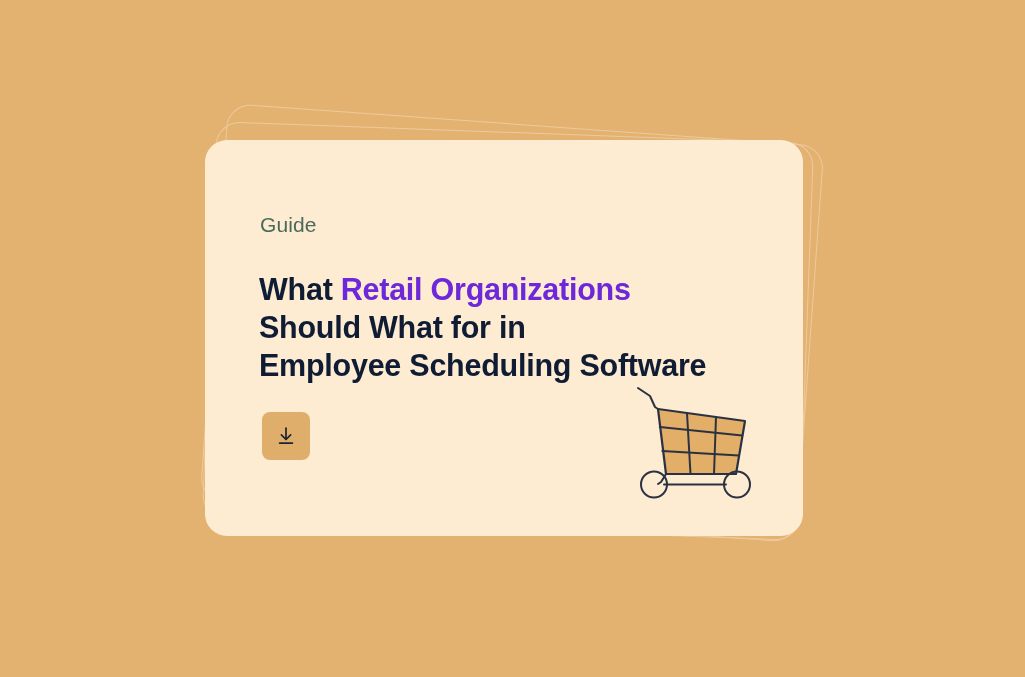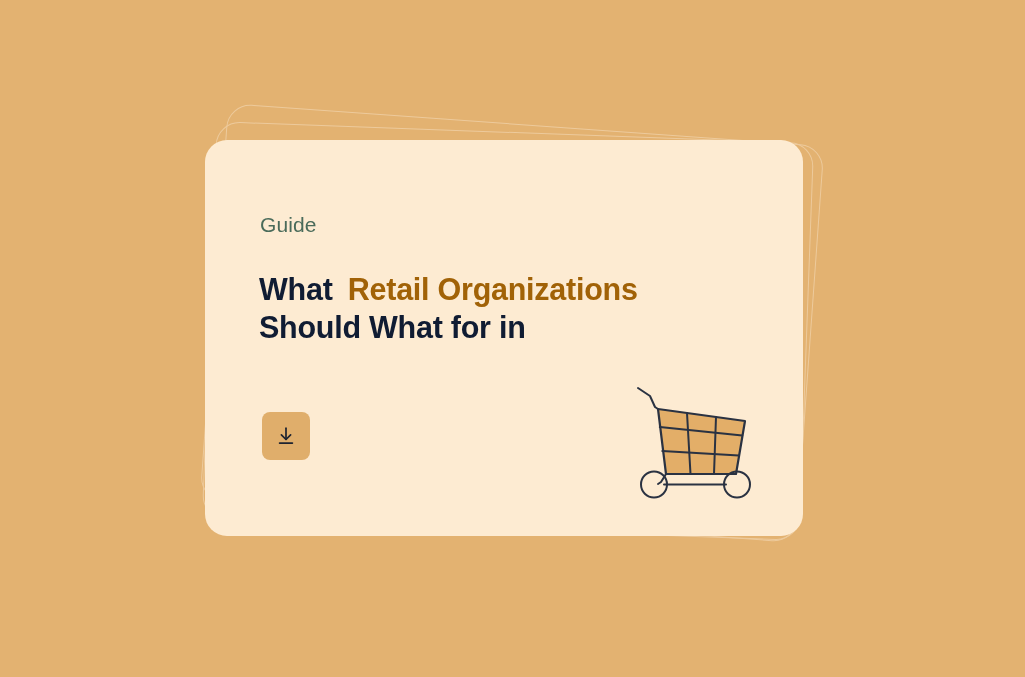--- a/index.html
+++ b/index.html
@@ -75,21 +75,21 @@
     position: absolute;
     left: 54px;
     top: 110px;
     width: 510px;
     font-size: 30.5px;
     font-weight: 700;
     line-height: 38px;
     letter-spacing: -0.25px;
     color: #101c33;
   }
-  #headline .accent { color: #a16207; margin-left: 7px; }
+  #headline .accent { color: #6d28d9; }
   #headline .ln { display: block; white-space: nowrap; }
 
   
   #download-button {
     position: absolute;
     left: 57px;
     top: 272px;
     width: 48px;
     height: 48px;
     border: none;
@@ -130,20 +130,21 @@
   <div class="ghost-card" id="ghost-back"></div>
   <div class="ghost-card" id="ghost-mid"></div>
 
   <div id="main-card">
 
     <div id="eyebrow">Guide</div>
 
     <h1 id="headline">
       <span class="ln"><span>What </span><span class="accent">Retail Organizations</span></span>
       <span class="ln">Should What for in</span>
+      <span class="ln">Employee Scheduling Software</span>
     </h1>
 
     <button id="download-button" aria-label="Download">
       <span class="sr">Download</span>
       <svg width="22" height="22" viewBox="0 0 22 22" fill="none" stroke="#1d2330" stroke-width="1.7" stroke-linecap="round" stroke-linejoin="round">
         <line x1="11" y1="3.2" x2="11" y2="14.2"></line>
         <polyline points="6.4,9.9 11,14.5 15.6,9.9"></polyline>
         <line x1="4.6" y1="18.1" x2="17.4" y2="18.1"></line>
       </svg>
     </button>

